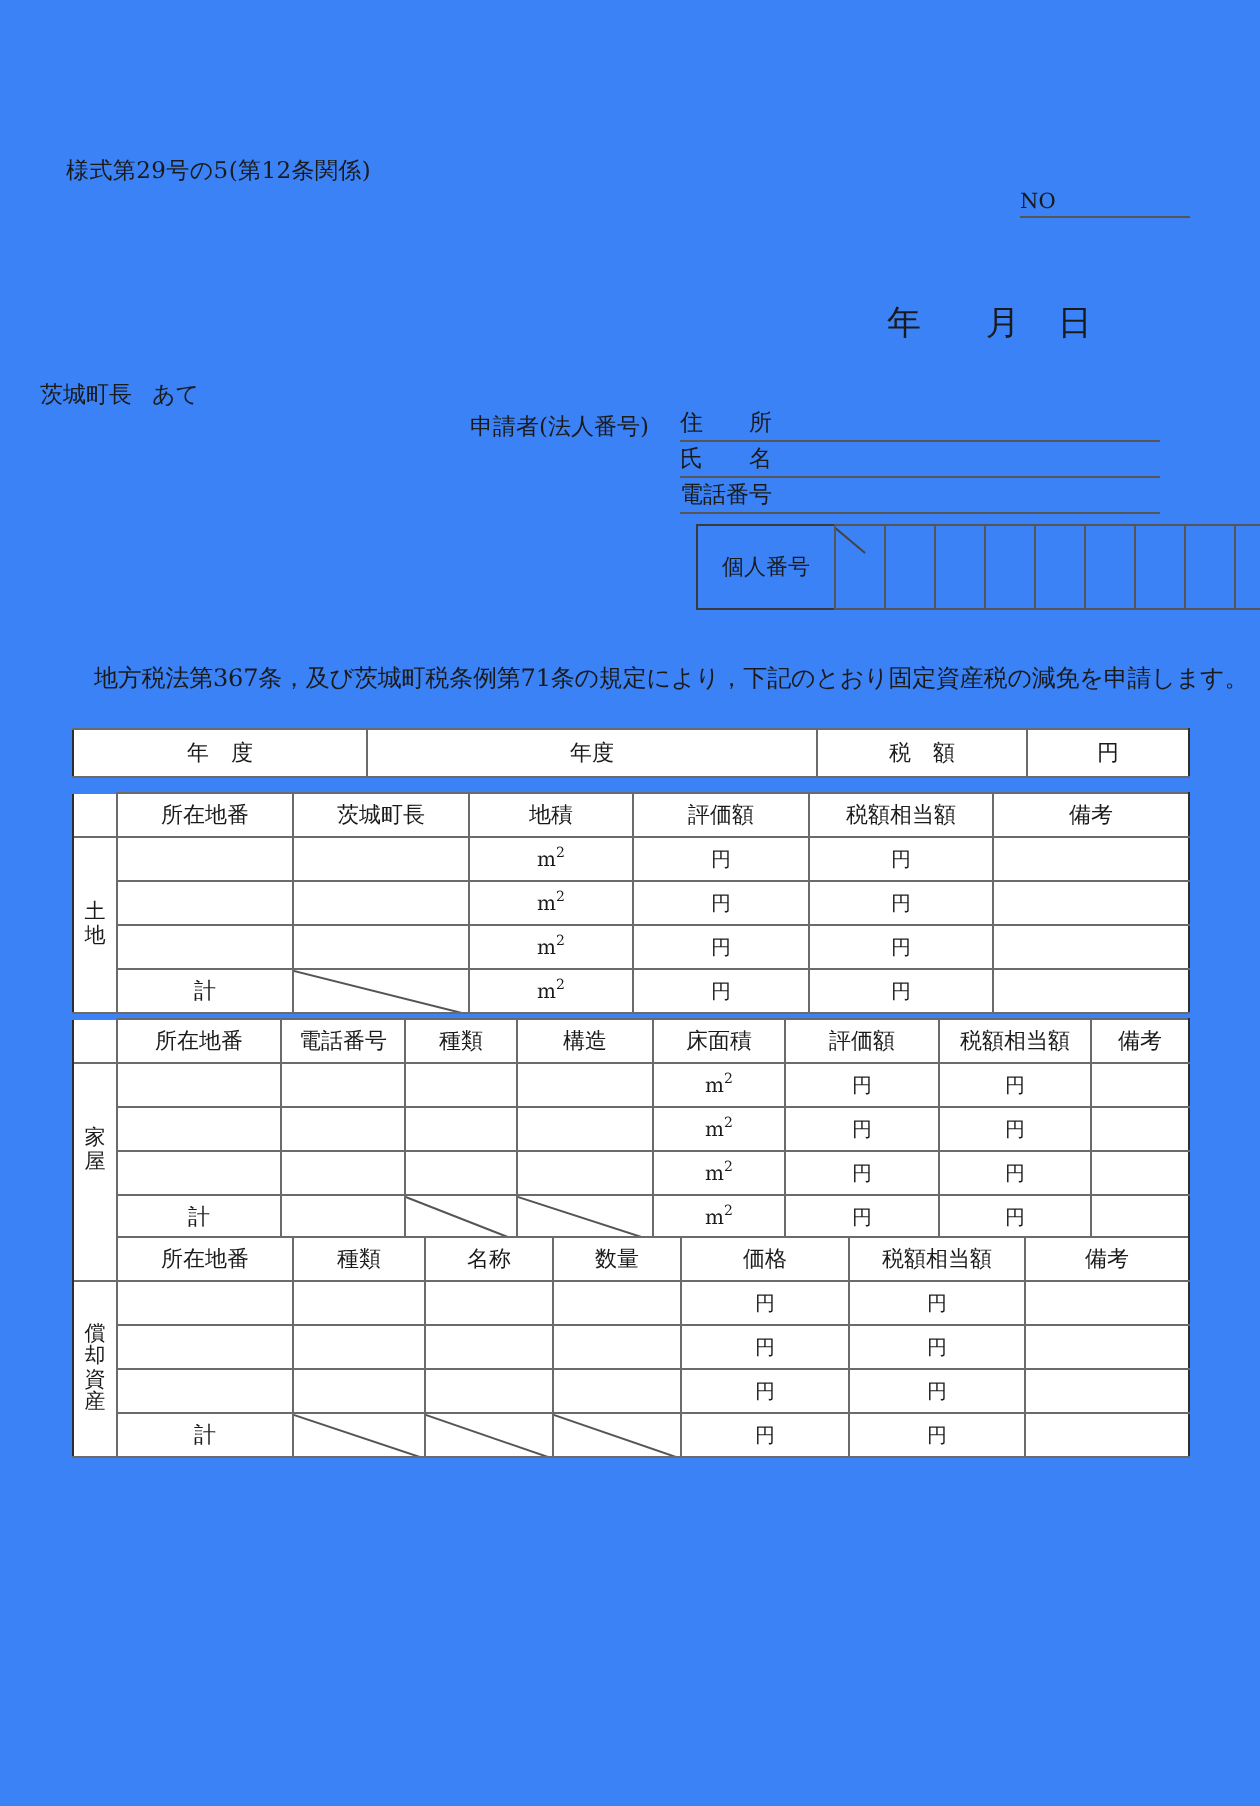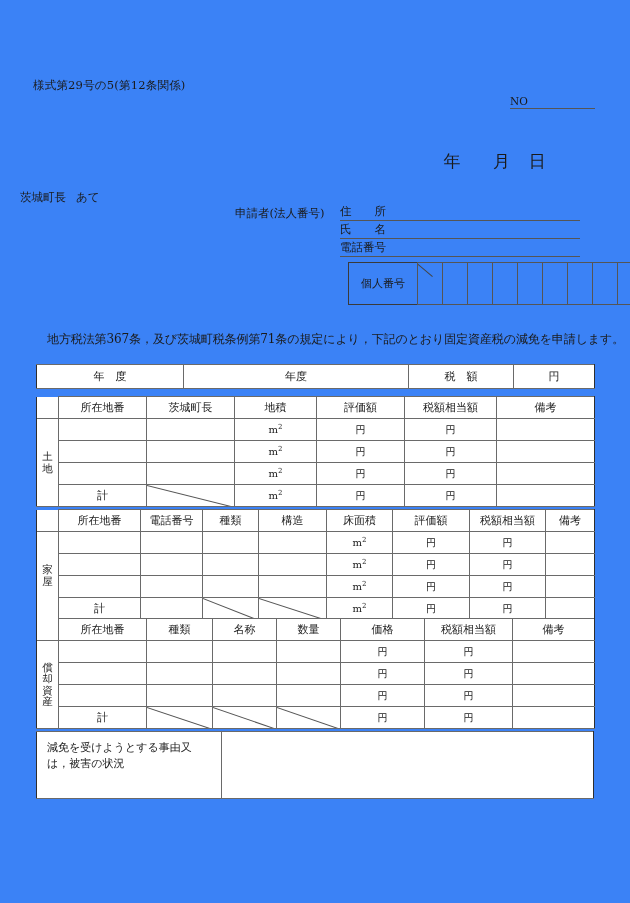--- a/index.html
+++ b/index.html
@@ -475,25 +475,14 @@
         <td class="diag" style="--len: 69.57010852370435px; --ang: 18.43494882292201deg;"></td>
         <td class="diag" style="--len: 67.67569726275453px; --ang: 18.970407808486545deg;"></td>
         <td class="diag" style="--len: 67.67569726275453px; --ang: 18.970407808486545deg;"></td>
         <td class="ralign"><span class="unit">円</span></td>
         <td class="ralign"><span class="unit">円</span></td>
         <td class="outer-r"></td>
       </tr>
     </tbody>
   </table>
 
-  <table class="tbl" id="reason-table">
-    <tbody>
-      <tr>
-        <td class="rlabel outer-l">
-          <div>減免を受けようとする事由又</div>
-          <div>は，被害の状況</div>
-        </td>
-        <td class="outer-r"></td>
-      </tr>
-    </tbody>
-  </table>
 
 </div>
 
 </body></html>

